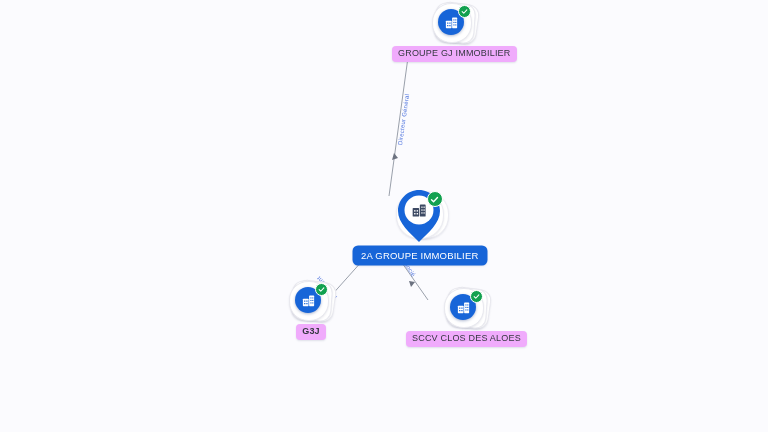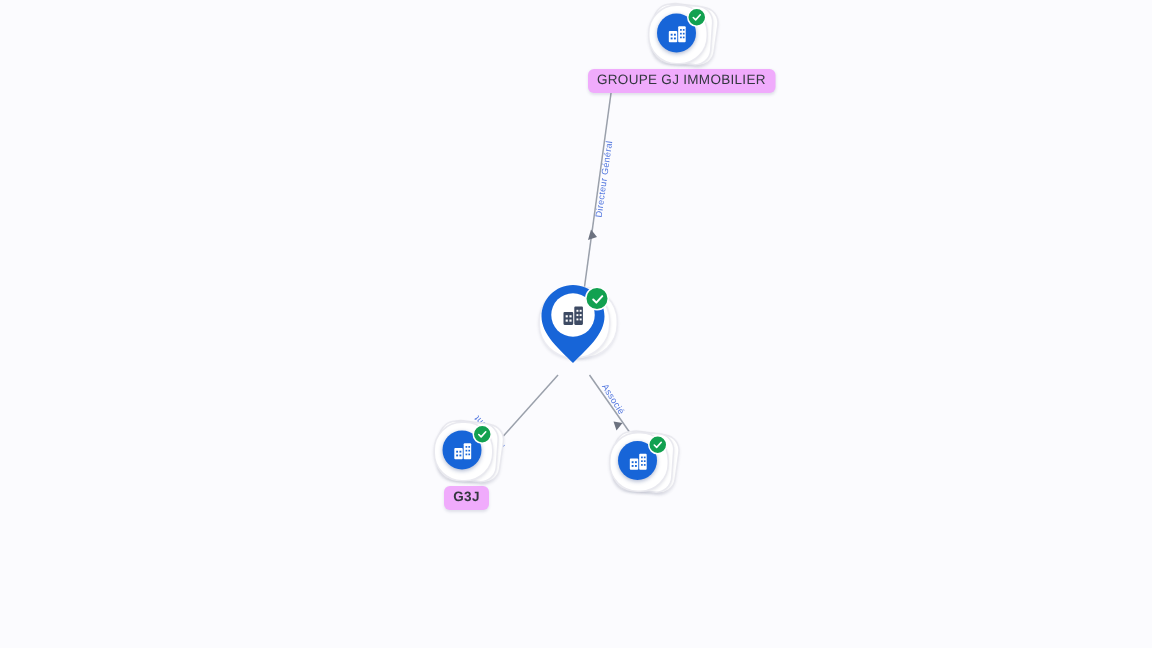--- a/index.html
+++ b/index.html
@@ -199,20 +199,21 @@
           <rect x="15" y="15" width="1.8" height="1.8" fill="#ffffff"></rect>
           <rect x="18" y="15" width="1.8" height="1.8" fill="#ffffff"></rect>
         </g>
       </svg>
       <div class="badge">
         <svg viewBox="0 0 24 24" fill="none">
           <path d="M4 12.5 L9.5 18 L20 6.5" stroke="#ffffff" stroke-width="3.6" stroke-linecap="round" stroke-linejoin="round"></path>
         </svg>
       </div>
     </div>
+    <div class="label selected">2A GROUPE IMMOBILIER</div>
   </div>
 
   <div class="node node-sm" style="left:289px; top:278px;font-weight:bold;">
     <div class="stack">
       <div class="card c1"></div>
       <div class="card c2"></div>
       <div class="card c3"></div>
       <div class="avatar">
         <svg class="glyph" viewBox="0 0 24 24" fill="none">
           <rect x="3" y="9" width="9" height="12" rx="1" fill="#ffffff"></rect>
@@ -258,15 +259,16 @@
           <rect x="15" y="15" width="1.8" height="1.8" fill="#1765d8"></rect>
           <rect x="18" y="15" width="1.8" height="1.8" fill="#1765d8"></rect>
         </svg>
       </div>
       <div class="badge">
         <svg viewBox="0 0 24 24" fill="none">
           <path d="M4 12.5 L9.5 18 L20 6.5" stroke="#ffffff" stroke-width="3.6" stroke-linecap="round" stroke-linejoin="round"></path>
         </svg>
       </div>
     </div>
+    <div class="label">SCCV CLOS DES ALOES</div>
   </div>
 
 </div>
 
 </body></html>

